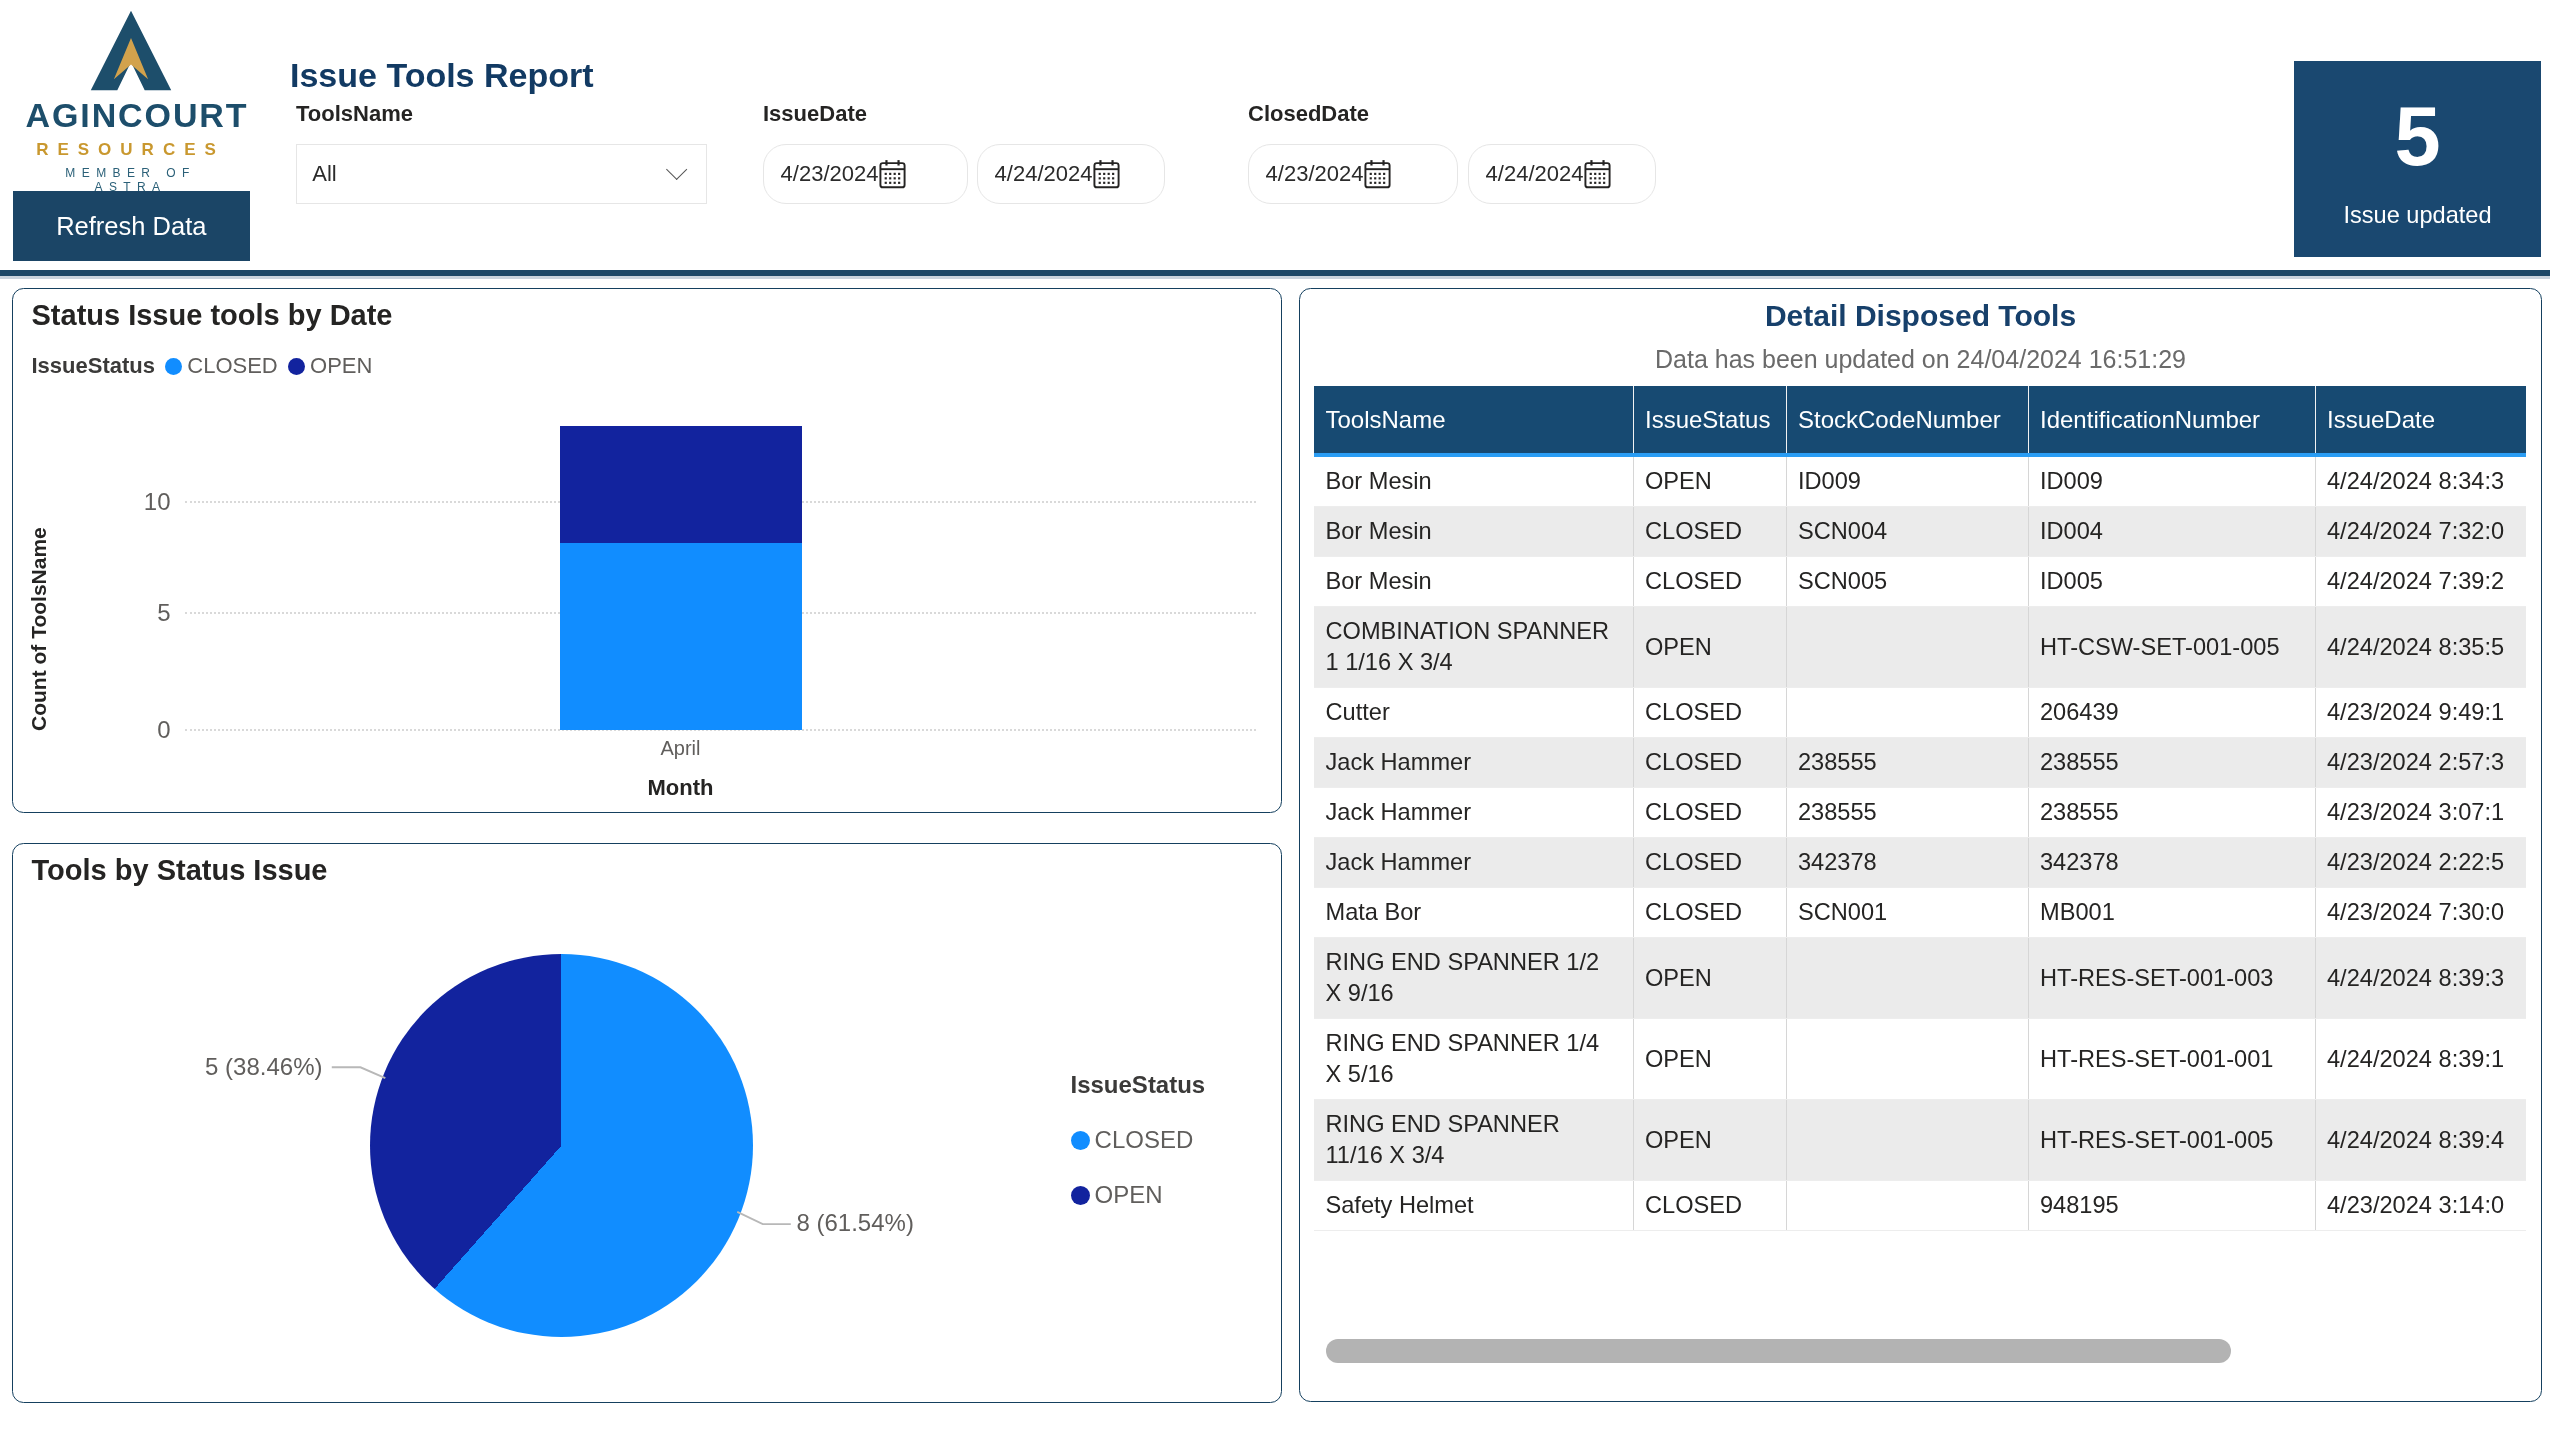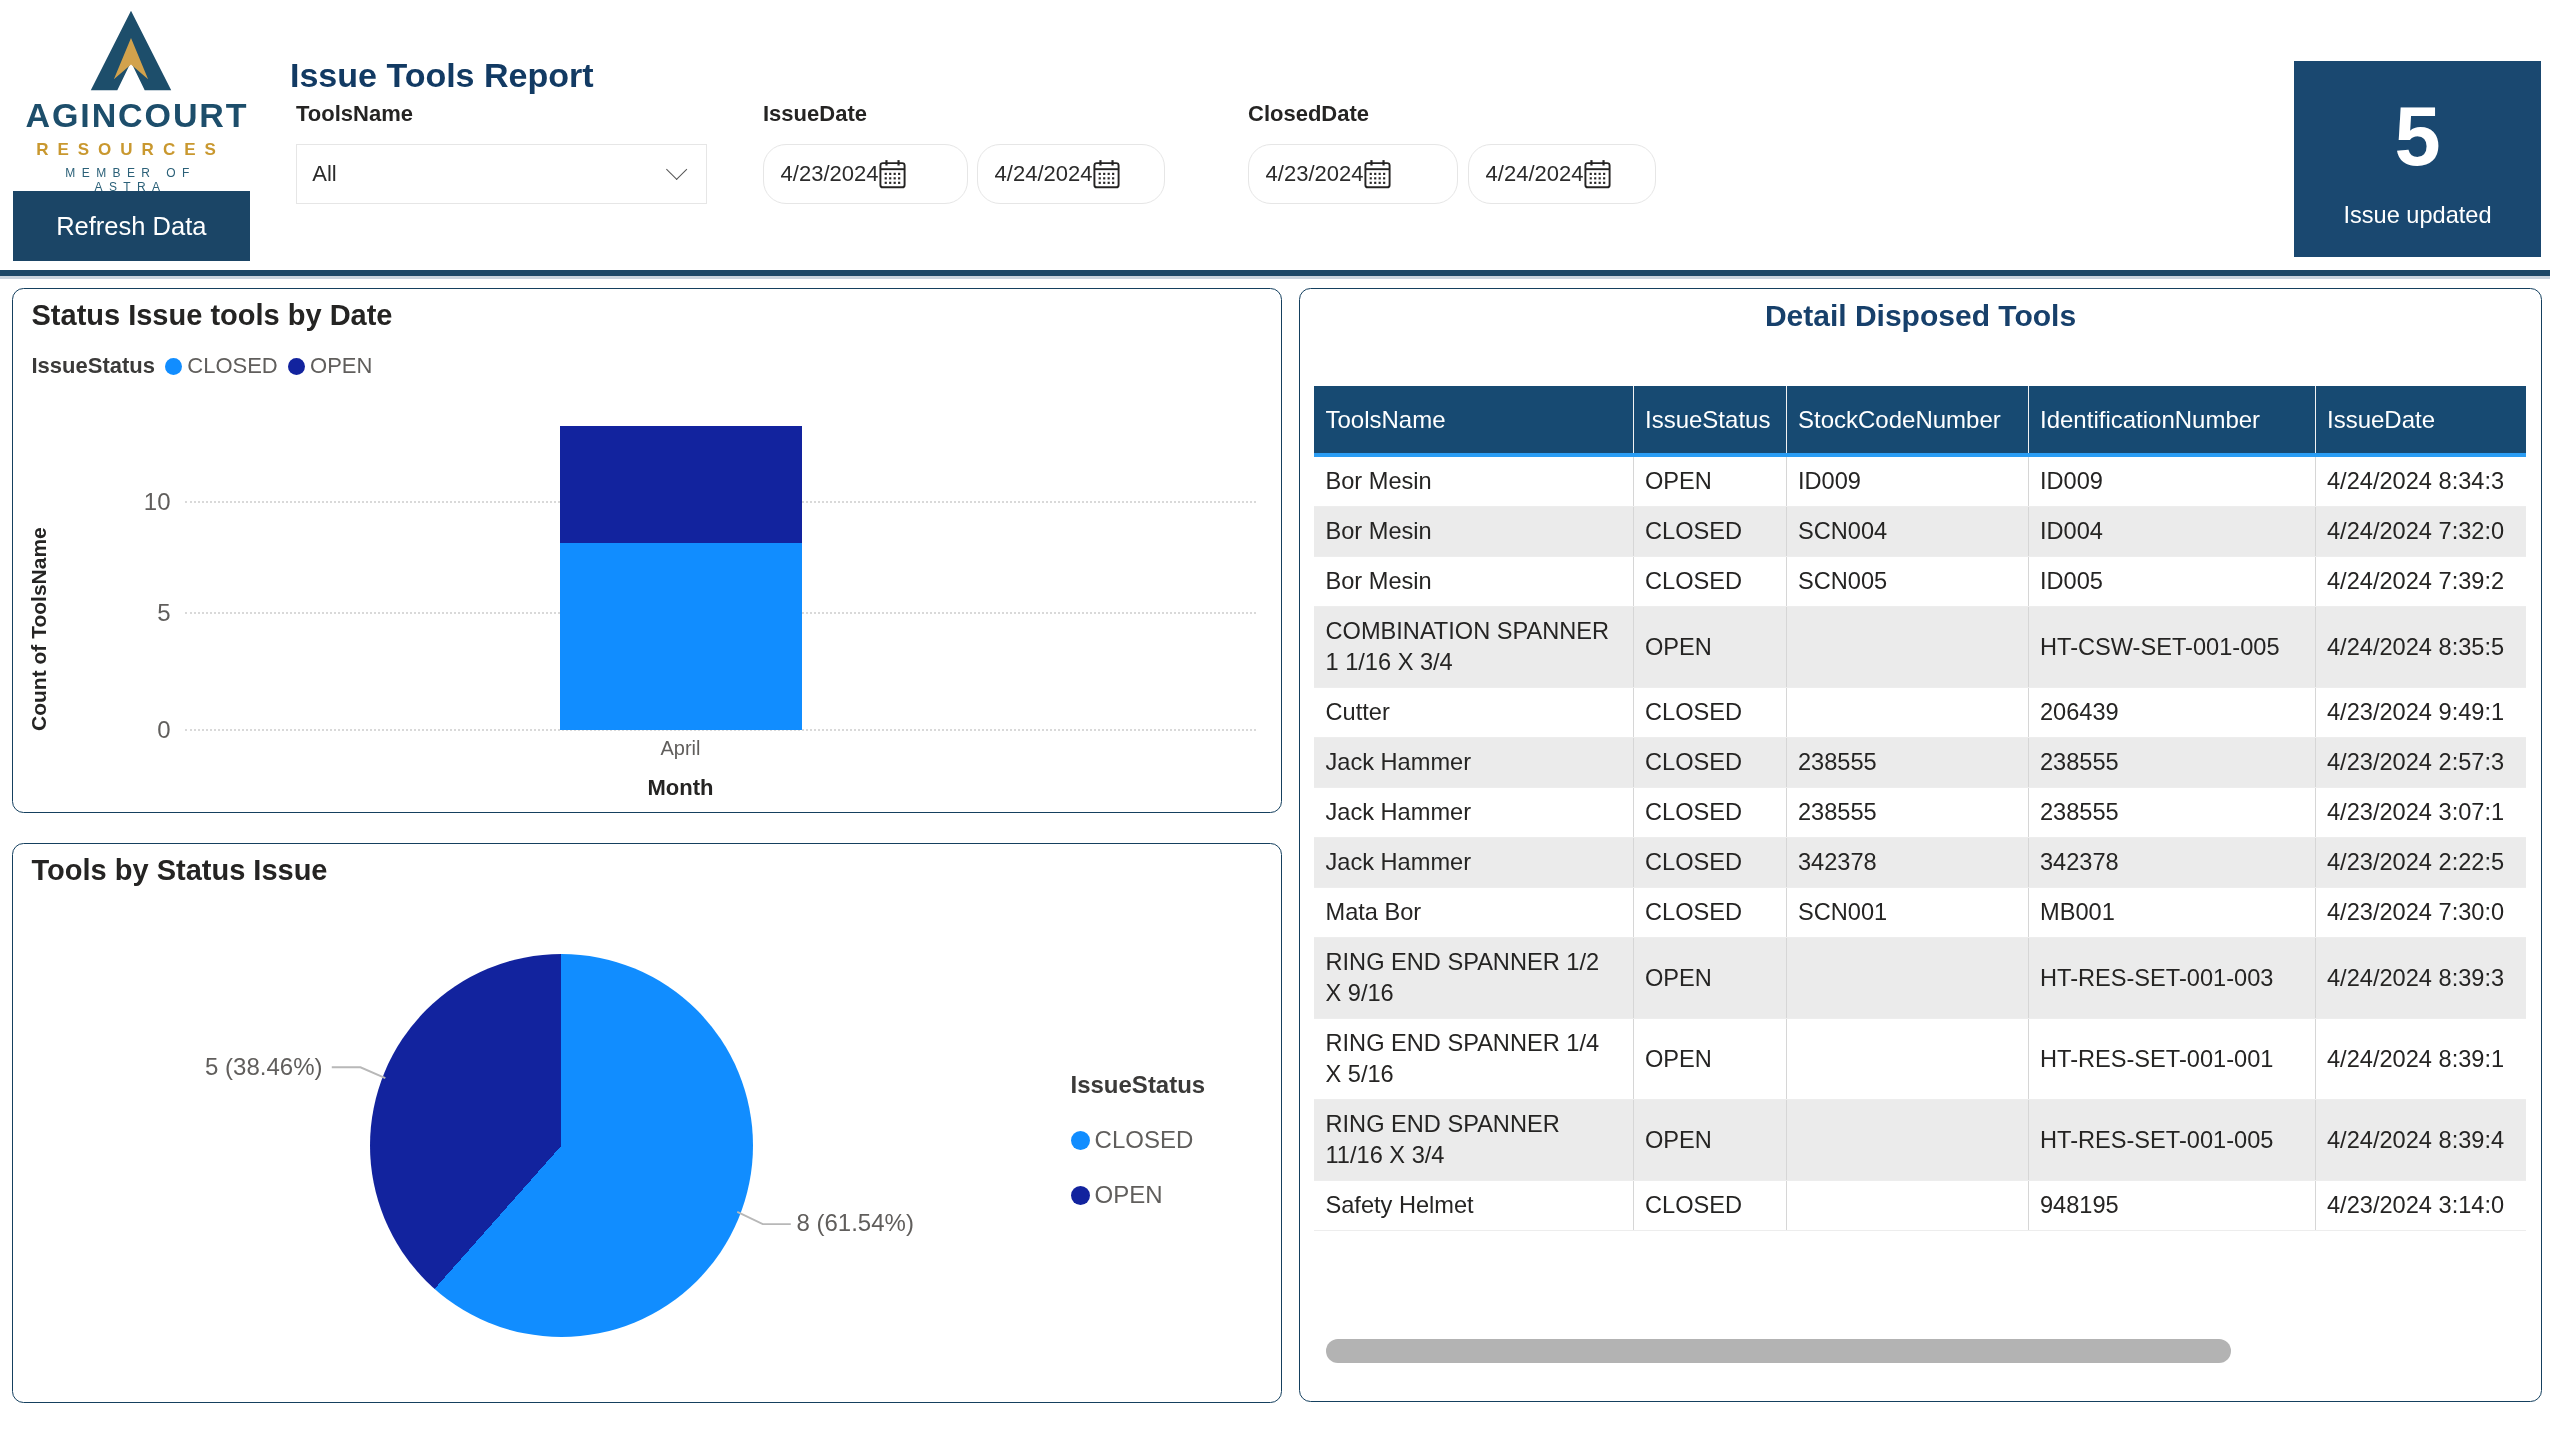--- a/index.html
+++ b/index.html
@@ -265,20 +265,21 @@
     </span>
     <span class="legend-item">
       <span class="dot" style="background: rgb(18, 35, 158);"></span>
       <span class="txt">OPEN</span>
     </span>
   </div>
 </div>
 
 <div class="panel panel-table">
   <div class="tbl-title">Detail Disposed Tools</div>
+  <div class="tbl-sub">Data has been updated on 24/04/2024 16:51:29</div>
   <table>
     <colgroup>
       <col style="width:319px">
         <col style="width:153px">
         <col style="width:242px">
         <col style="width:287px">
         <col style="width:211px">
     </colgroup>
     <thead>
       <tr>

